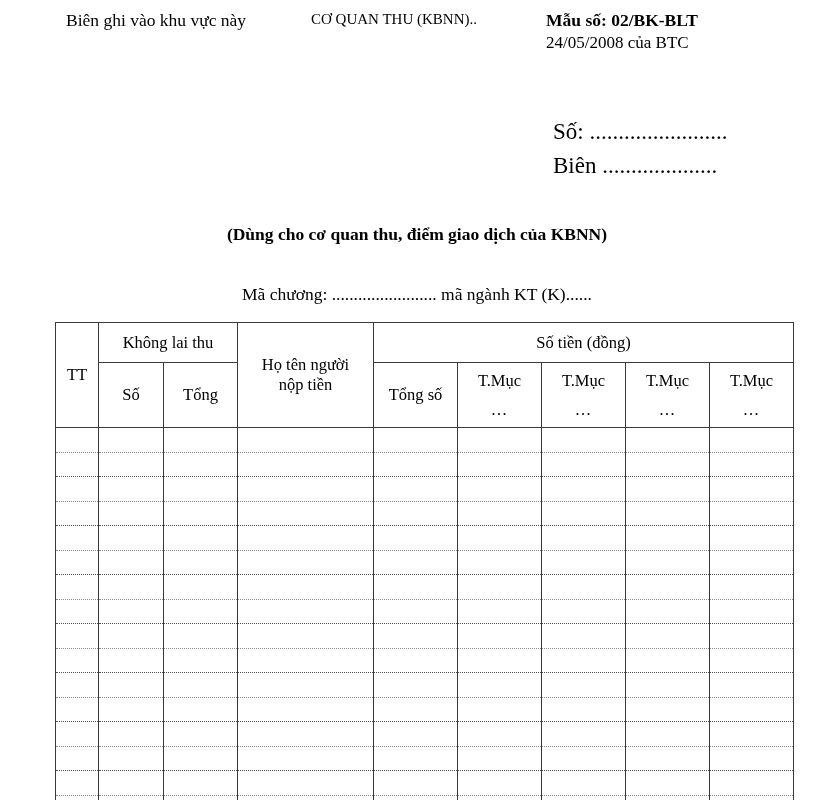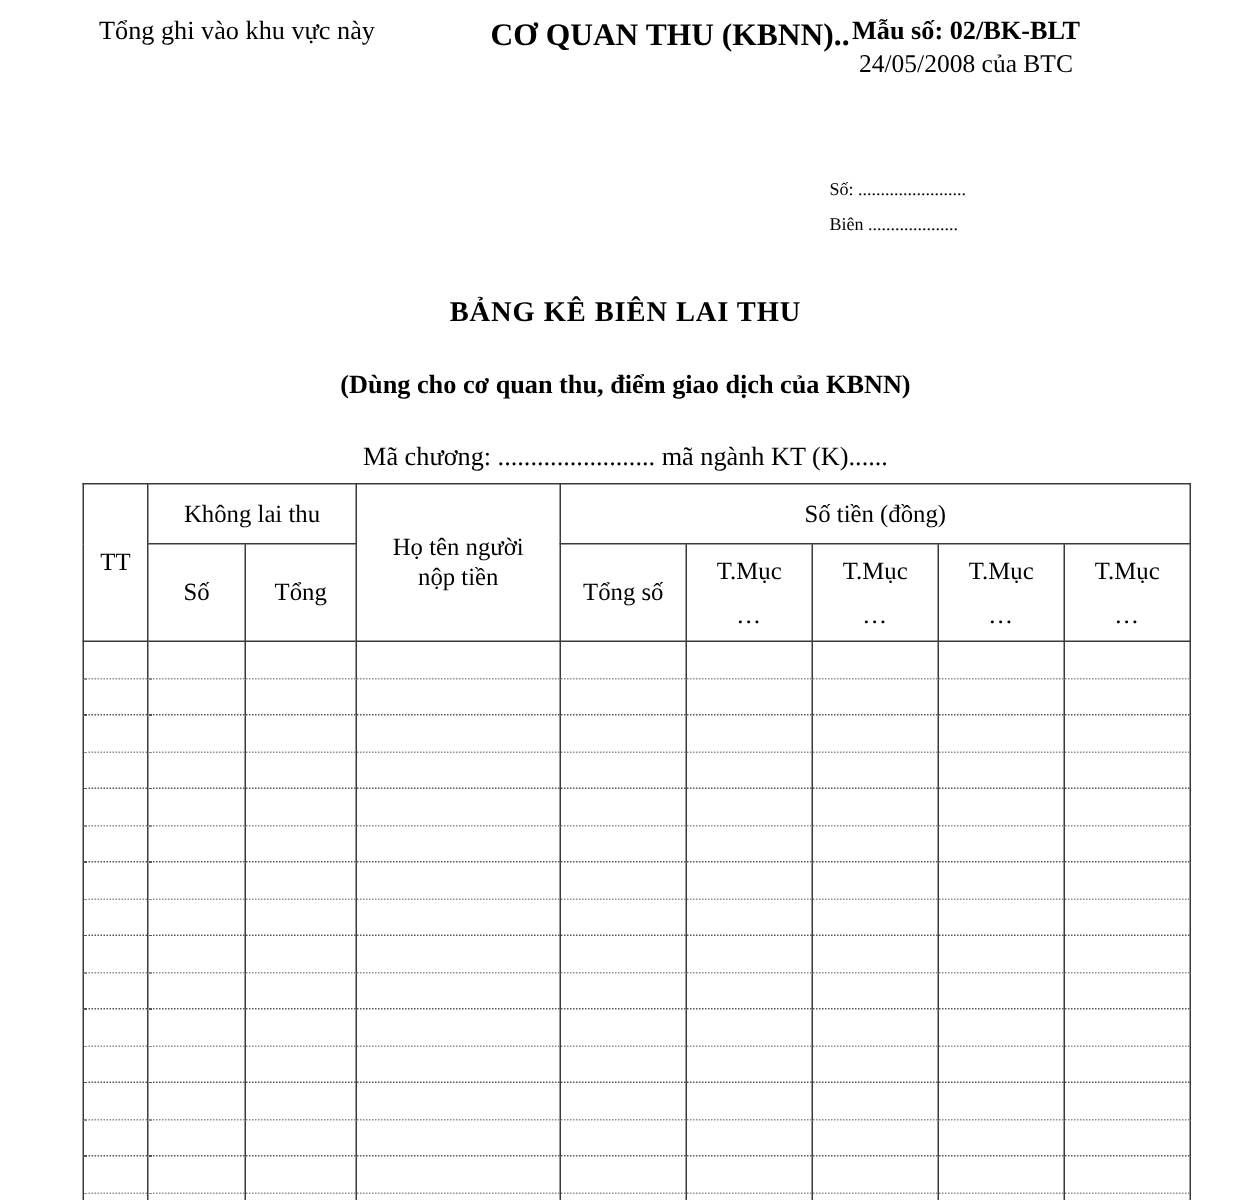--- a/index.html
+++ b/index.html
@@ -26,49 +26,47 @@
     left: 66px;
     top: 10px;
     font-size: 17.5px;
     line-height: 1.25;
     white-space: nowrap;
   }
   .hdr-agency {
     position: absolute;
     left: 311px;
     top: 10px;
-    font-size: 21px;
-    font-weight: bold;
+    font-size: 15px;
+    font-weight: normal;
     line-height: 1.25;
     white-space: nowrap;
-    margin-left: 16px;
   }
   .hdr-right {
     position: absolute;
-    left: 520px;
+    left: 546px;
     top: 9px;
     width: 248px;
-    text-align: center;
     font-size: 17px;
     line-height: 1.33;
   }
   .hdr-right .form-no {
     font-weight: bold;
     font-size: 17.5px;
     white-space: nowrap;
   }
   .hdr-right .circ-line {
     white-space: nowrap;
   }
 
   .hdr-fields {
     position: absolute;
     left: 553px;
     top: 120px;
-    font-size: 12px;
+    font-size: 23px;
     line-height: 1.0;
   }
   .hdr-fields .fld {
     white-space: nowrap;
     margin-bottom: 11px;
   }
 
   
   .title-block {
     position: absolute;
@@ -84,21 +82,21 @@
     margin: 0;
   }
   .doc-subtitle {
     font-size: 17.5px;
     margin: 0;
     padding-top: 26px;
     font-weight: bold;
   }
   .doc-codeline {
     font-size: 17.5px;
-    margin: 4px;
+    margin: 16px;
     padding-top: 23px;
   }
 
   
   .tbl-wrap {
     position: absolute;
     left: 55px;
     top: 322px;
     width: 738px;
   }
@@ -140,37 +138,36 @@
   }
   table.sheet tbody tr:first-child td {
     border-top: 1px solid #3a3a3a;
   }
 </style>
 </head>
 <body>
 
 <div class="doc-header">
 
-  <div class="hdr-left-note">Tổng ghi vào khu vực này</div>
+  <div class="hdr-left-note">Biên ghi vào khu vực này</div>
 
   <div class="hdr-agency">CƠ QUAN THU (KBNN)..</div>
 
   <div class="hdr-right">
     <div class="form-no">Mẫu số: 02/BK-BLT</div>
     <div class="circ-line">24/05/2008 của BTC</div>
   </div>
 
   <div class="hdr-fields">
     <div class="fld">Số: ........................</div>
     <div class="fld">Biên ....................</div>
   </div>
 </div>
 
 <div class="title-block">
-  <h1 class="doc-title">BẢNG KÊ BIÊN LAI THU</h1>
   <p class="doc-subtitle">(Dùng cho cơ quan thu, điểm giao dịch của KBNN)</p>
   <p class="doc-codeline">Mã chương: ........................ mã ngành KT (K)......</p>
 </div>
 
 <div class="tbl-wrap">
   <table class="sheet">
     <colgroup>
       <col style="width:43px">
       <col style="width:65px">
       <col style="width:74px">

